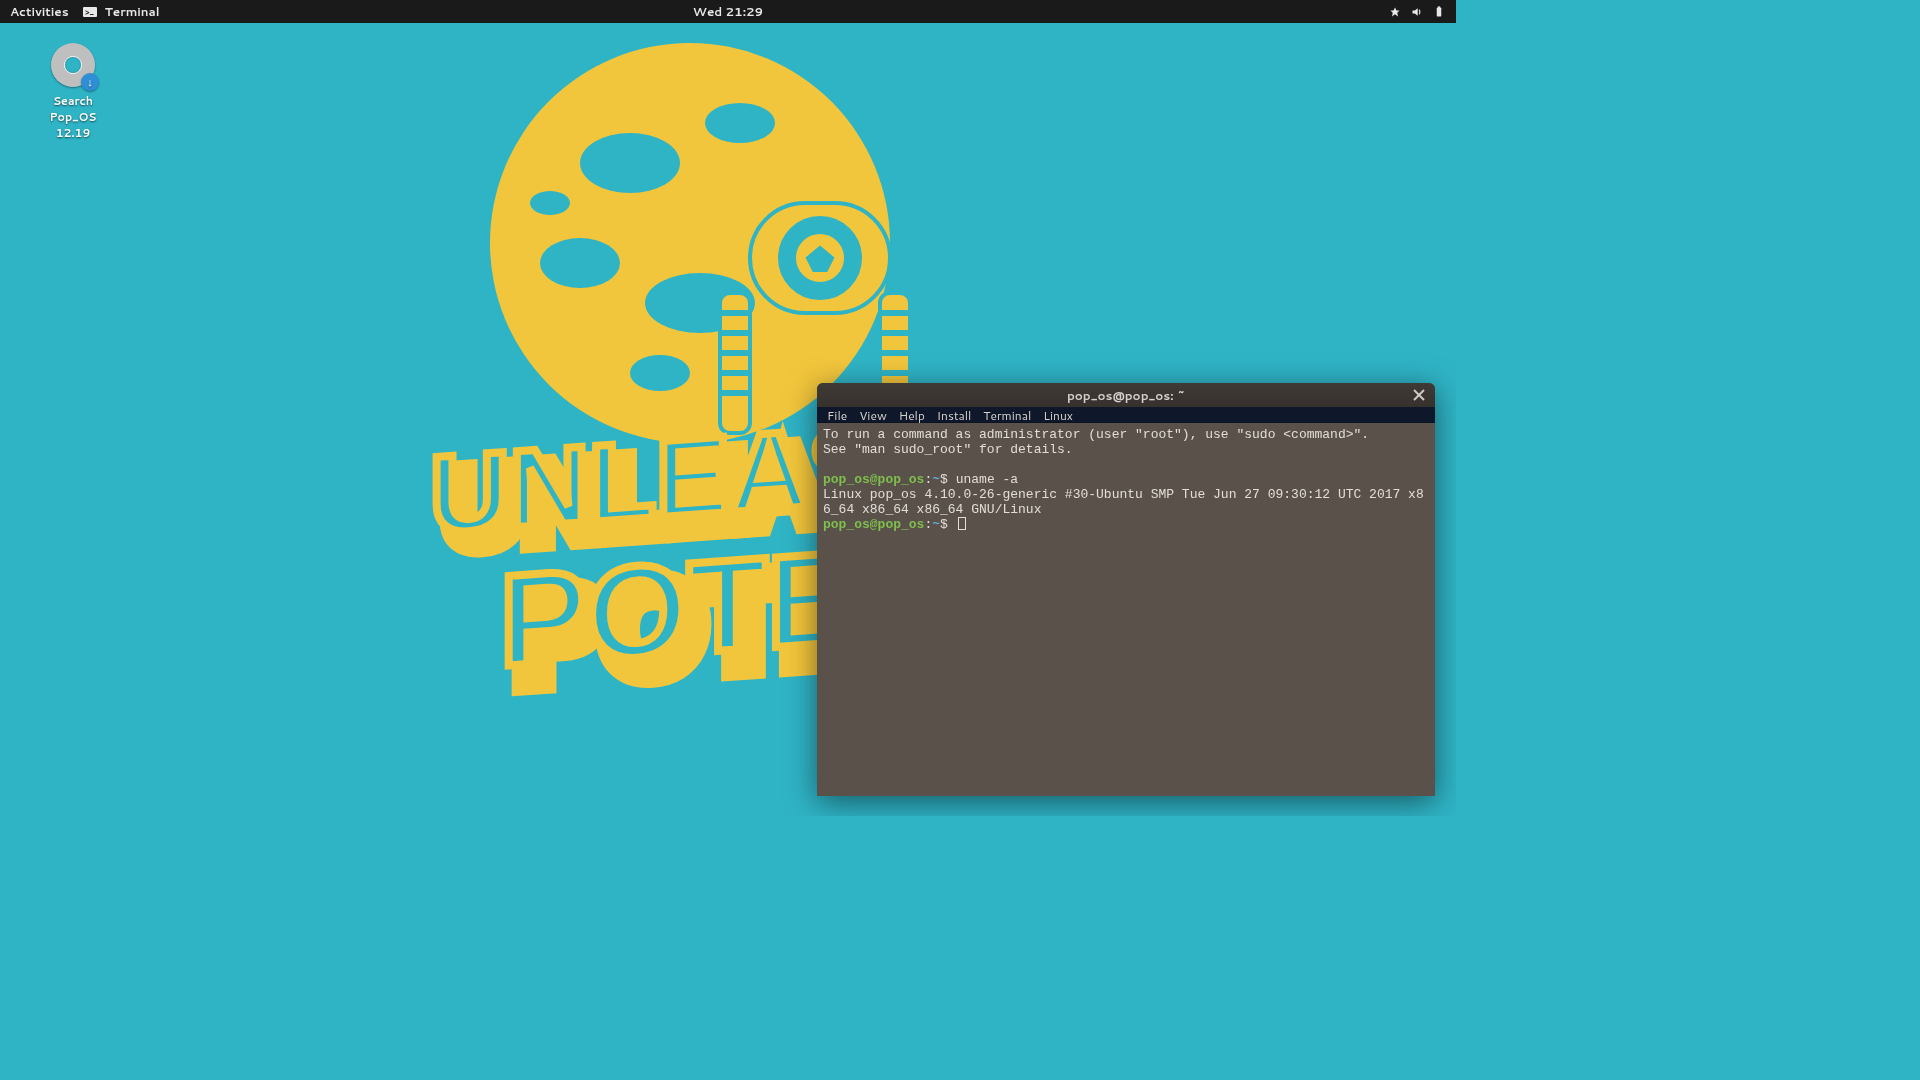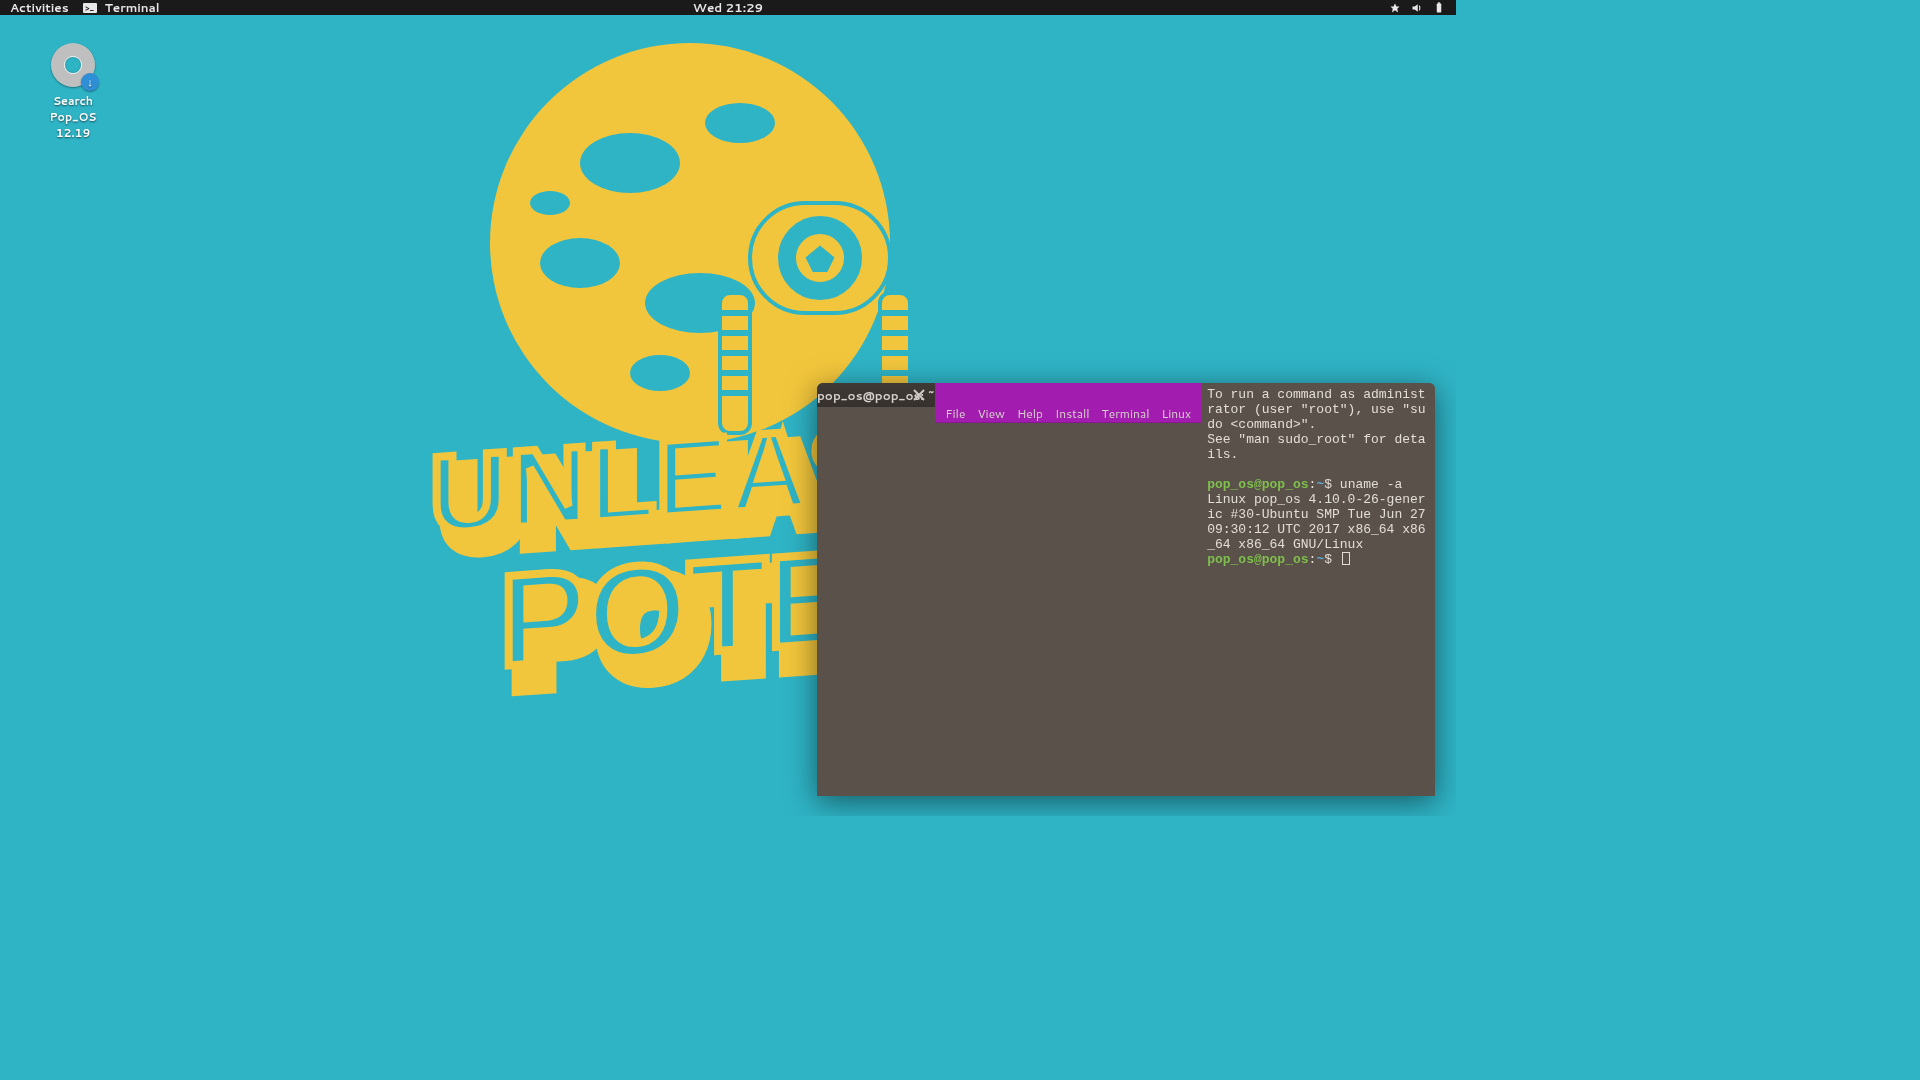--- a/index.html
+++ b/index.html
@@ -8,21 +8,21 @@
     height: 816px;
     font-family: "Cantarell", "Ubuntu", sans-serif;
     overflow: hidden;
     position: relative;
     background: #2fb4c6;
   }
   
   .topbar {
     position: absolute;
     top: 0; left: 0; right: 0;
-    height: 15px;
+    height: 23px;
     background: #1a1a1a;
     color: #e8e8e8;
     display: flex;
     align-items: center;
     font-size: 12px;
     font-weight: 600;
   }
   .topbar-left { display: flex; align-items: center; gap: 14px; padding-left: 10px; }
   .topbar-app { display: flex; align-items: center; gap: 8px; }
   .topbar-center { position: absolute; left: 50%; transform: translateX(-50%); }
@@ -76,40 +76,40 @@
     box-shadow: 0 1px 2px rgba(0,0,0,0.4);
   }
   
   .terminal-window {
     position: absolute;
     left: 817px; top: 360px;
     width: 618px; height: 413px;
     background: #5a514a;
     border-radius: 6px 6px 0 0;
     box-shadow: 0 6px 30px rgba(0,0,0,0.5);
-    display: flex; flex-direction: row;
+    display: flex; flex-direction: column;
     color: #d6d1cc;
     overflow: hidden;
   }
   .titlebar {
     height: 24px;
     background: linear-gradient(#3f3a36, #36312d);
     display: flex; align-items: center; justify-content: center;
     position: relative;
     color: #d6d1cc; font-size: 12px; font-weight: 600;
   }
   .titlebar .close {
     position: absolute; right: 8px; top: 4px;
     width: 16px; height: 16px; cursor: pointer;
     color: #cfc9c3;
   }
   .menubar {
-    height: 40px;
-    background: #a21caf;
-    display: flex; align-items: flex-end;
+    height: 16px;
+    background: #0f172a;
+    display: flex; align-items: flex-start;
     gap: 12px;
     padding: 0 10px;
     font-size: 12px;
     color: #d6d1cc;
     border-bottom: 1px solid rgba(0,0,0,0.15);
   }
   .menubar span { cursor: pointer; }
   .term-body {
     flex: 1;
     background: #5a514a;

